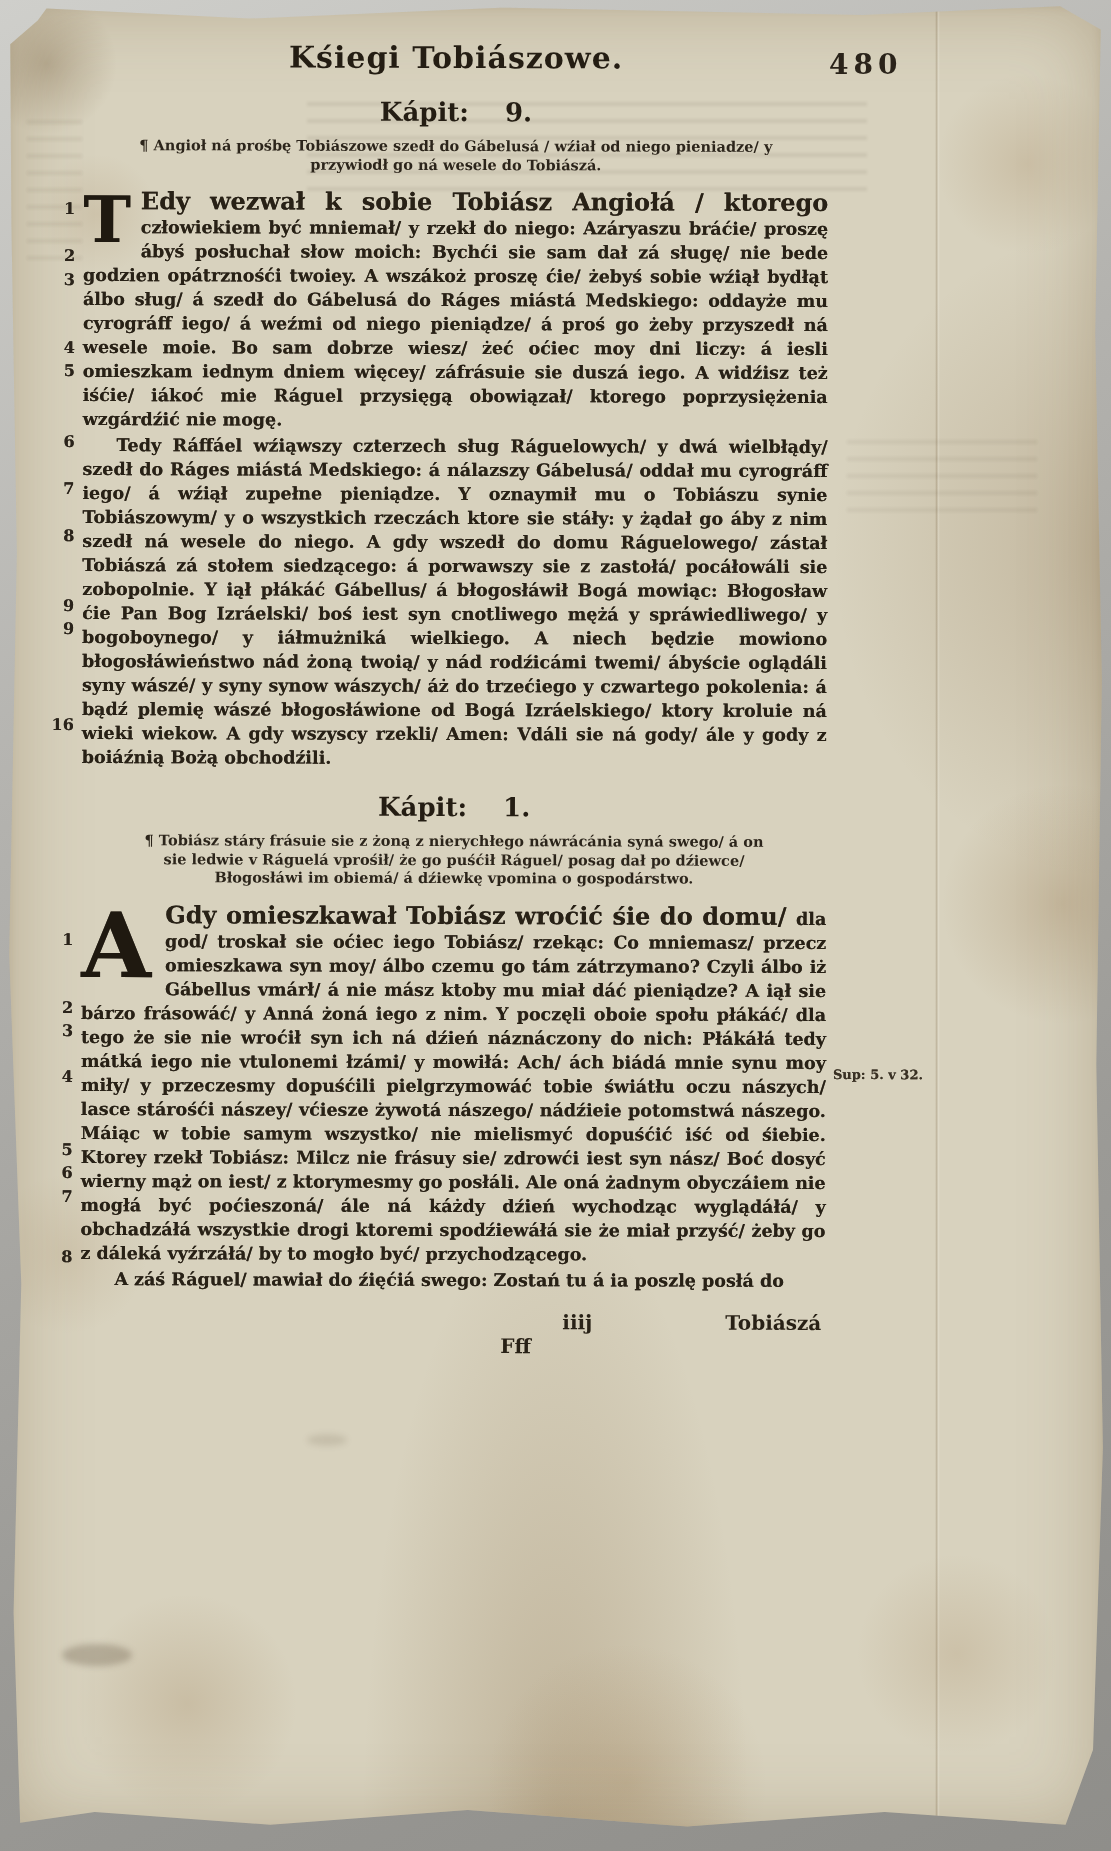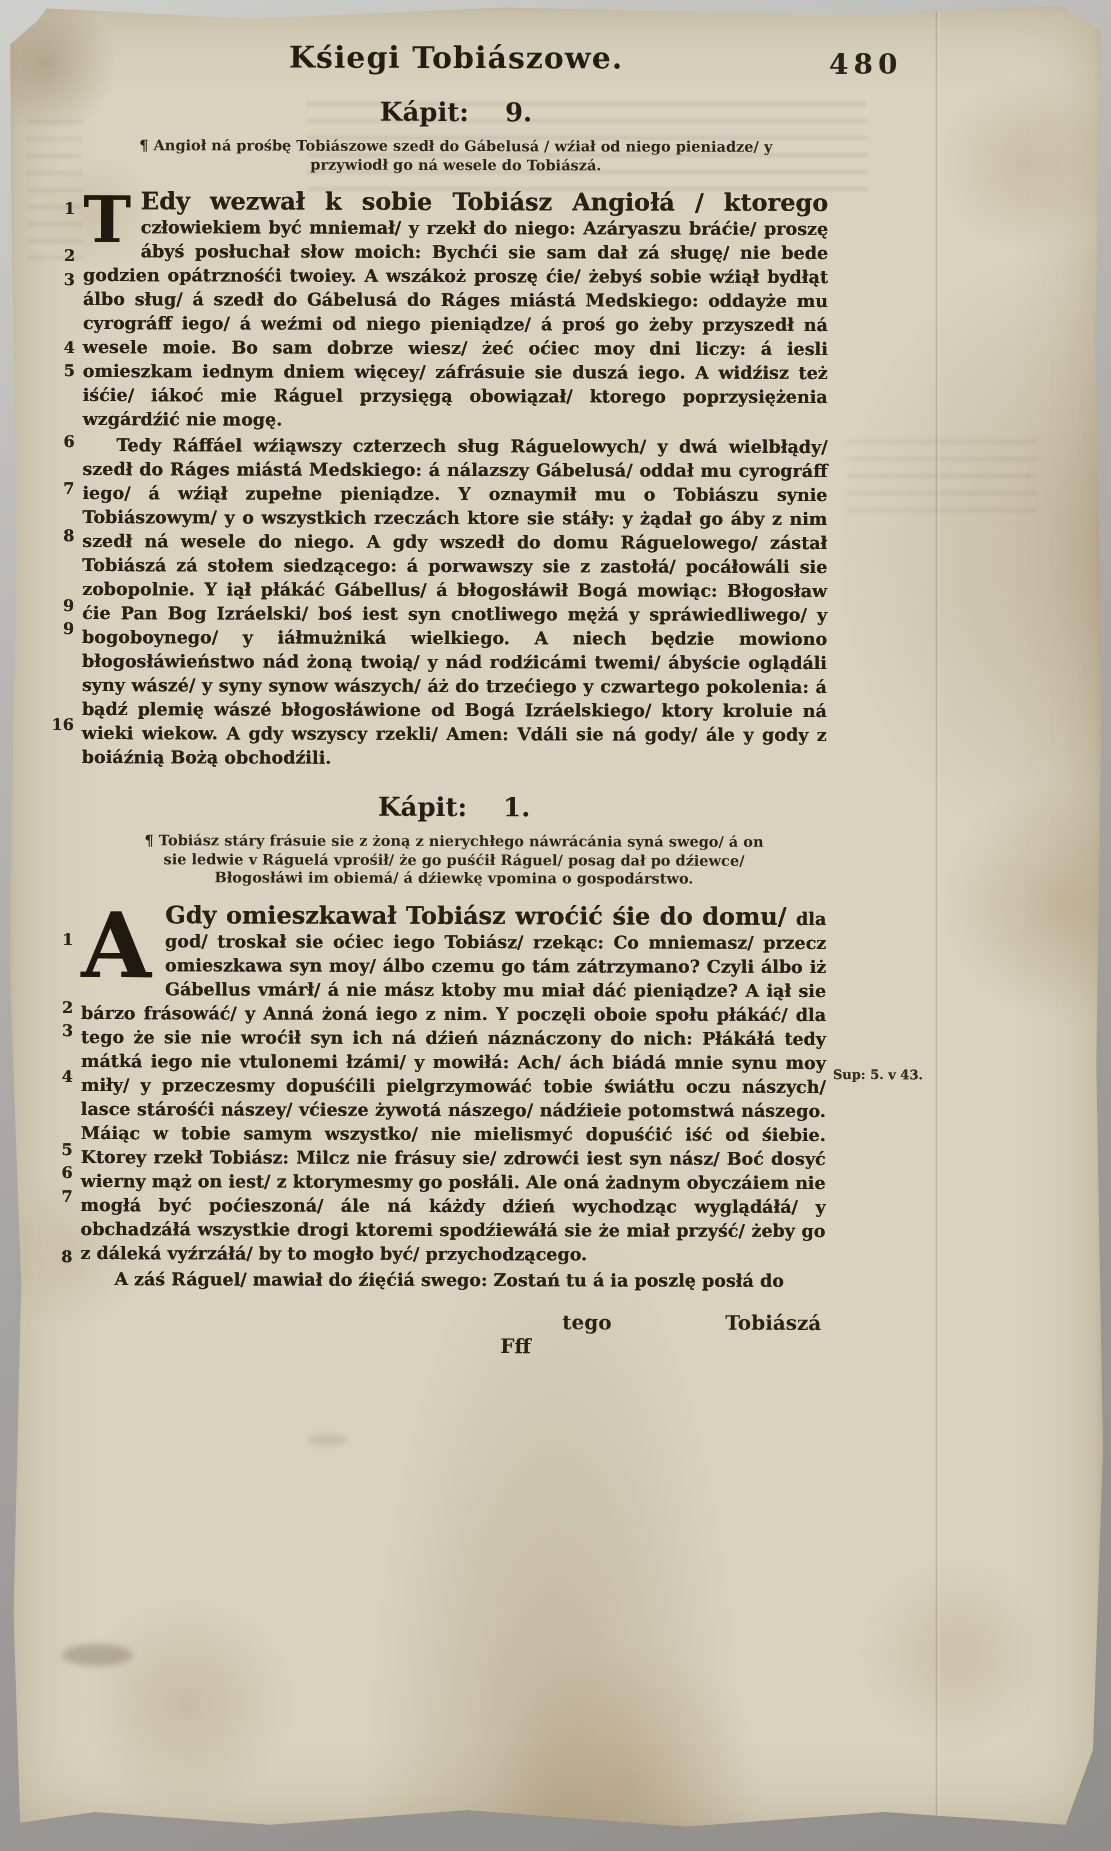--- a/index.html
+++ b/index.html
@@ -112,26 +112,26 @@
     <div class="bodyblock">
       <span class="vnum" style="top:25px">1</span>
       <span class="vnum" style="top:93px">2</span>
       <span class="vnum" style="top:116px">3</span>
       <span class="vnum" style="top:162px">4</span>
       <span class="vnum" style="top:235px">5</span>
       <span class="vnum" style="top:258px">6</span>
       <span class="vnum" style="top:282px">7</span>
       <span class="vnum" style="top:342px">8</span>
 
-      <span class="margin-note">Sup: 5. v 43.</span>
+      <span class="margin-note">Sup: 5. v 32.</span>
 
       <p><span class="dropcap big">A</span><span class="opening">Gdy omieszkawał Tobiász wroćić śie do domu/ </span><span>dla god/ troskał sie oćiec iego Tobiász/ rzekąc: Co mniemasz/ przecz omieszkawa syn moy/ álbo czemu go tám zátrzymano? Czyli álbo iż Gábellus vmárł/ á nie mász ktoby mu miał dáć pieniądze? A iął sie bárzo frásowáć/ y Anná żoná iego z nim. Y poczęli oboie społu płákáć/ dla tego że sie nie wroćił syn ich ná dźień náznáczony do nich: Płákáłá tedy mátká iego nie vtulonemi łzámi/ y mowiłá: Ach/ ách biádá mnie synu moy miły/ y przeczesmy dopuśćili pielgrzymowáć tobie świátłu oczu nászych/ lasce stárośći nászey/ vćiesze żywotá nászego/ nádźieie potomstwá nászego. Máiąc w tobie samym wszystko/ nie mielismyć dopuśćić iść od śiebie. Ktorey rzekł Tobiász: Milcz nie frásuy sie/ zdrowći iest syn nász/ Boć dosyć wierny mąż on iest/ z ktorymesmy go posłáli. Ale oná żadnym obyczáiem nie mogłá być poćieszoná/ ále ná káżdy dźień wychodząc wyglądáłá/ y obchadzáłá wszystkie drogi ktoremi spodźiewáłá sie że miał przyść/ żeby go z dáleká vyźrzáłá/ by to mogło być/ przychodzącego.</span></p>
       <p>A záś Ráguel/ mawiał do źięćiá swego: Zostań tu á ia poszlę posłá do</p>
     </div>
 
     <div class="footer-row">
       <span class="sig1">Fff</span>
-      <span class="sig2">tego</span>
+      <span class="sig2">iiij</span>
       <span class="catchword">Tobiászá</span>
     </div>
 
   </div>
 </div>
 
 </body></html>

